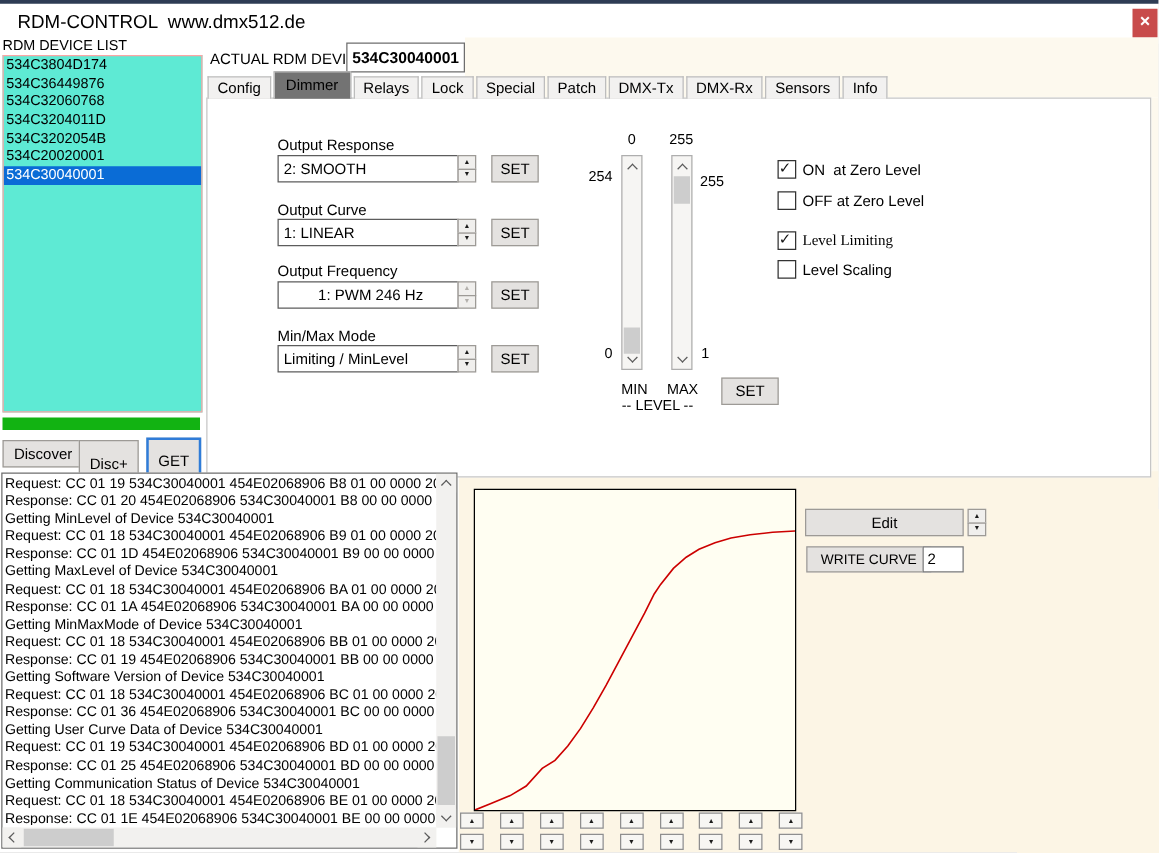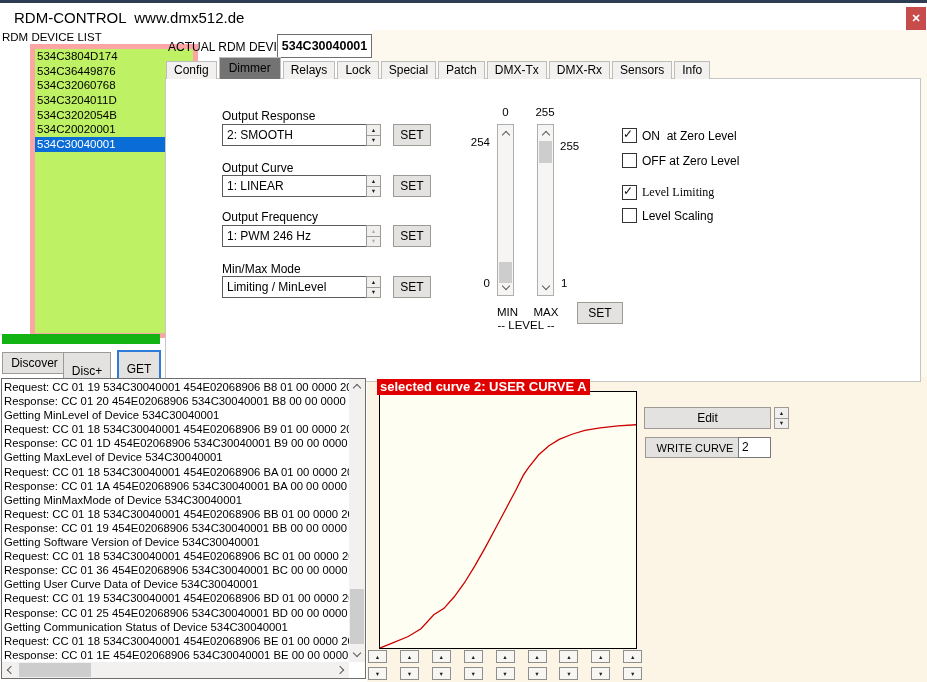--- a/index.html
+++ b/index.html
@@ -14,21 +14,21 @@
             text-align:center;line-height:23px;font-size:11px;font-weight:bold;cursor:pointer;}
   #closebtn::before{content:"✕";}
 
   
   #cream-top{left:372px;top:30px;width:555px;height:48px;background:#fdf9ee;}
   #cream-right{left:921px;top:78px;width:6px;height:312px;background:#fdf9ee;}
   #cream-bottom{left:367px;top:377px;width:560px;height:305px;background:#fcf5e5;}
 
   
   #devlist-label{left:2px;top:31px;font-size:11.5px;}
-  #devlist{left:2px;top:44px;width:158px;height:284px;background:#bef264;border:5px solid #fca5a5;overflow:hidden;margin-left:28px;}
+  #devlist{left:2px;top:44px;width:158px;height:284px;background:#5eead4;border:1px solid #fca5a5;overflow:hidden;}
   .lb-item{height:14.7px;line-height:14.7px;padding-left:2px;font-size:11.5px;white-space:nowrap;}
   .lb-item.sel{background:#0a6cd6;color:#fff;}
   #progress{left:2px;top:334px;width:158px;height:10px;background:#12b312;}
 
   .btn{background:#e4e2e0;border:1px solid #9d9a96;text-align:center;font-size:12px;
        display:flex;align-items:center;justify-content:center;cursor:pointer;box-sizing:border-box;}
   #btn-discover{left:2px;top:352px;width:65px;height:22px;}
   #btn-discplus{left:63px;top:352px;width:48px;height:38px;}
   #btn-get{left:117px;top:350px;width:44px;height:37px;border:2px solid #2f7cd8;}
 
@@ -157,21 +157,21 @@
 
   <div class="fld-label" style="left:222px;top:161px;">Output Curve</div>
   <div class="fld-input" style="left:222px;top:175px;">1: LINEAR</div>
   <div class="updown" style="left:366px;top:175px;">
     <div class="ud-btn up"></div>
     <div class="ud-btn down"></div>
   </div>
   <div class="btn setbtn" style="left:393px;top:175px;">SET</div>
 
   <div class="fld-label" style="left:222px;top:210px;">Output Frequency</div>
-  <div class="fld-input" style="left:222px;top:225px;">1: PWM 246 Hz</div>
+  <div class="fld-input" style="left:222px;top:225px;text-align:center;">1: PWM 246 Hz</div>
   <div class="updown disabled" style="left:366px;top:225px;">
     <div class="ud-btn up"></div>
     <div class="ud-btn down"></div>
   </div>
   <div class="btn setbtn" style="left:393px;top:225px;">SET</div>
 
   <div class="fld-label" style="left:222px;top:262px;">Min/Max Mode</div>
   <div class="fld-input" style="left:222px;top:276px;">Limiting / MinLevel</div>
   <div class="updown" style="left:366px;top:276px;">
     <div class="ud-btn up"></div>
@@ -263,21 +263,20 @@
       <div class="sb-btn" style="left:0;">
           <span class="chev left"></span>
         </div>
       <div class="sb-thumb" style="top:1px;height:14px;left:17px;width:72px;"></div>
       <div class="sb-btn" style="right:0;">
           <span class="chev right"></span>
         </div>
     </div>
   </div>
 
-  <div class="abs" id="curve-header">selected curve 2: USER CURVE A</div>
   <div class="abs" id="plot">
     <svg viewBox="0 0 100 100" preserveAspectRatio="none">
       <polyline points="0,100 5,98 11,95.5 16,92.5 21,87 25,84.5 29,80 33,74.5 37,68 41,61 45,53.5 49,46 53,38.5 56,32.5 58,29.5 62,24.5 66,21 70,18.5 75,16.5 80,15 86,14 93,13.200000000000003 100,12.799999999999997" fill="none" vector-effect="non-scaling-stroke" stroke="#cc0000" stroke-width="1.3"></polyline>
     </svg>
   </div>
   <div class="abs btn" id="btn-edit">Edit</div>
   <div class="updown" id="edit-updown">
     <div class="ud-btn up"></div>
     <div class="ud-btn down"></div>
   </div>

